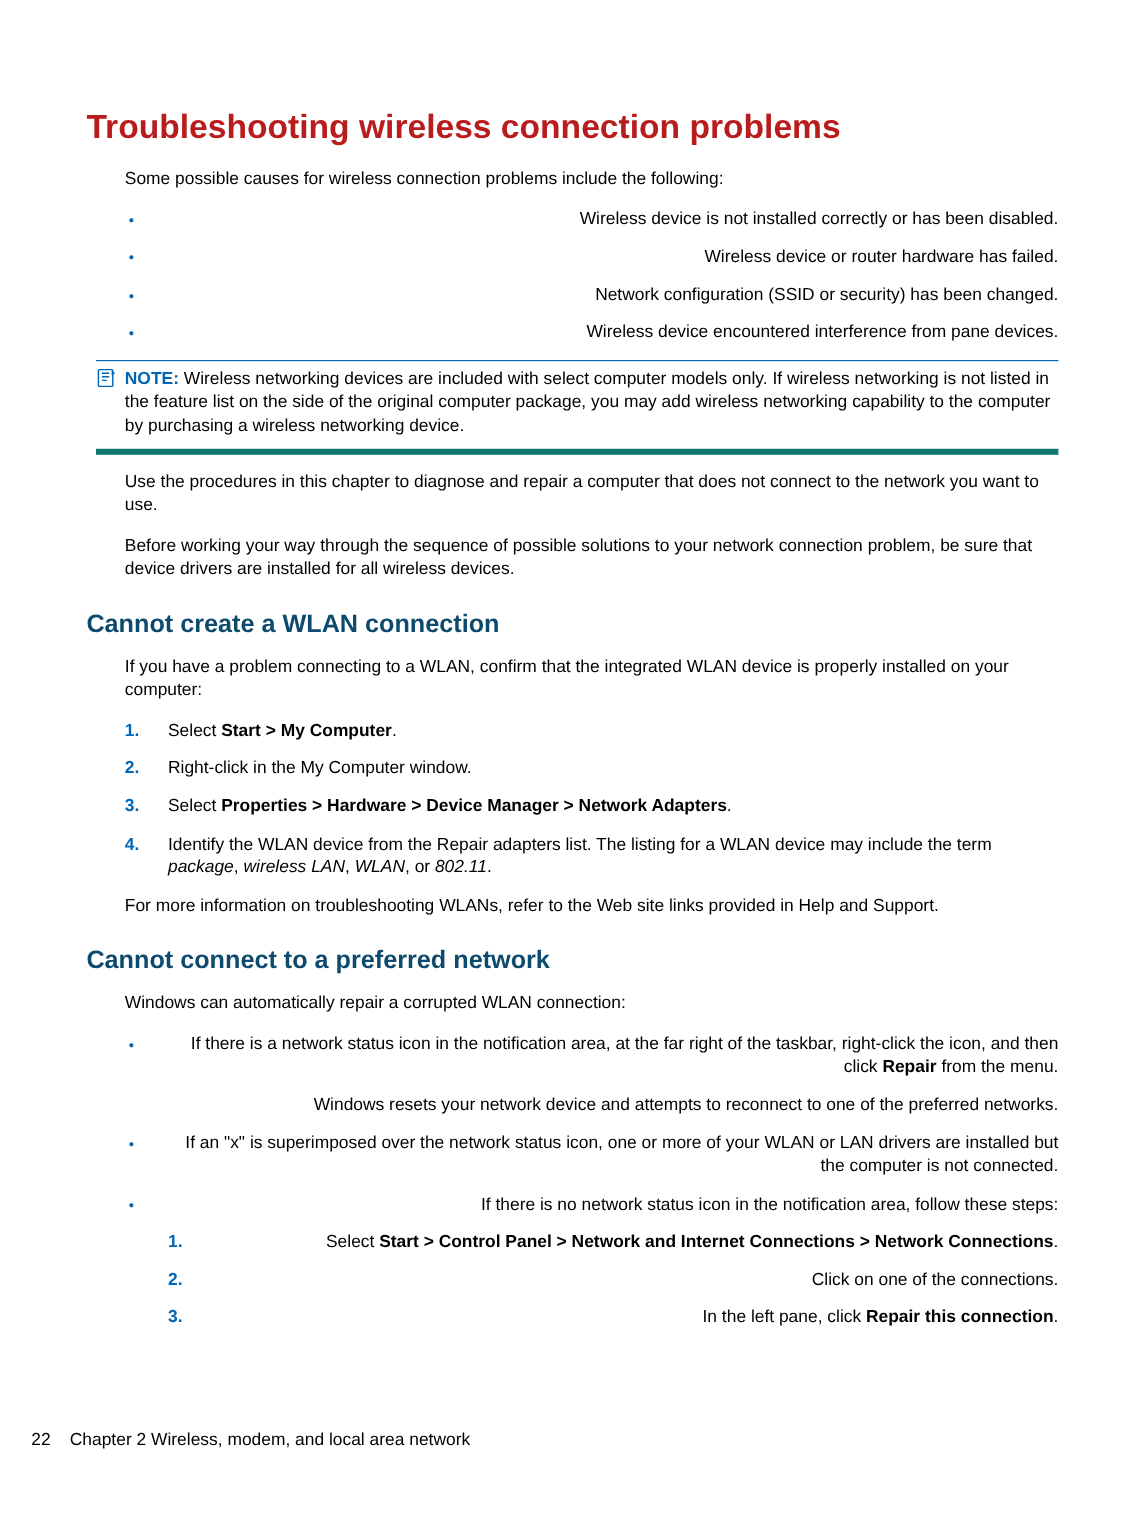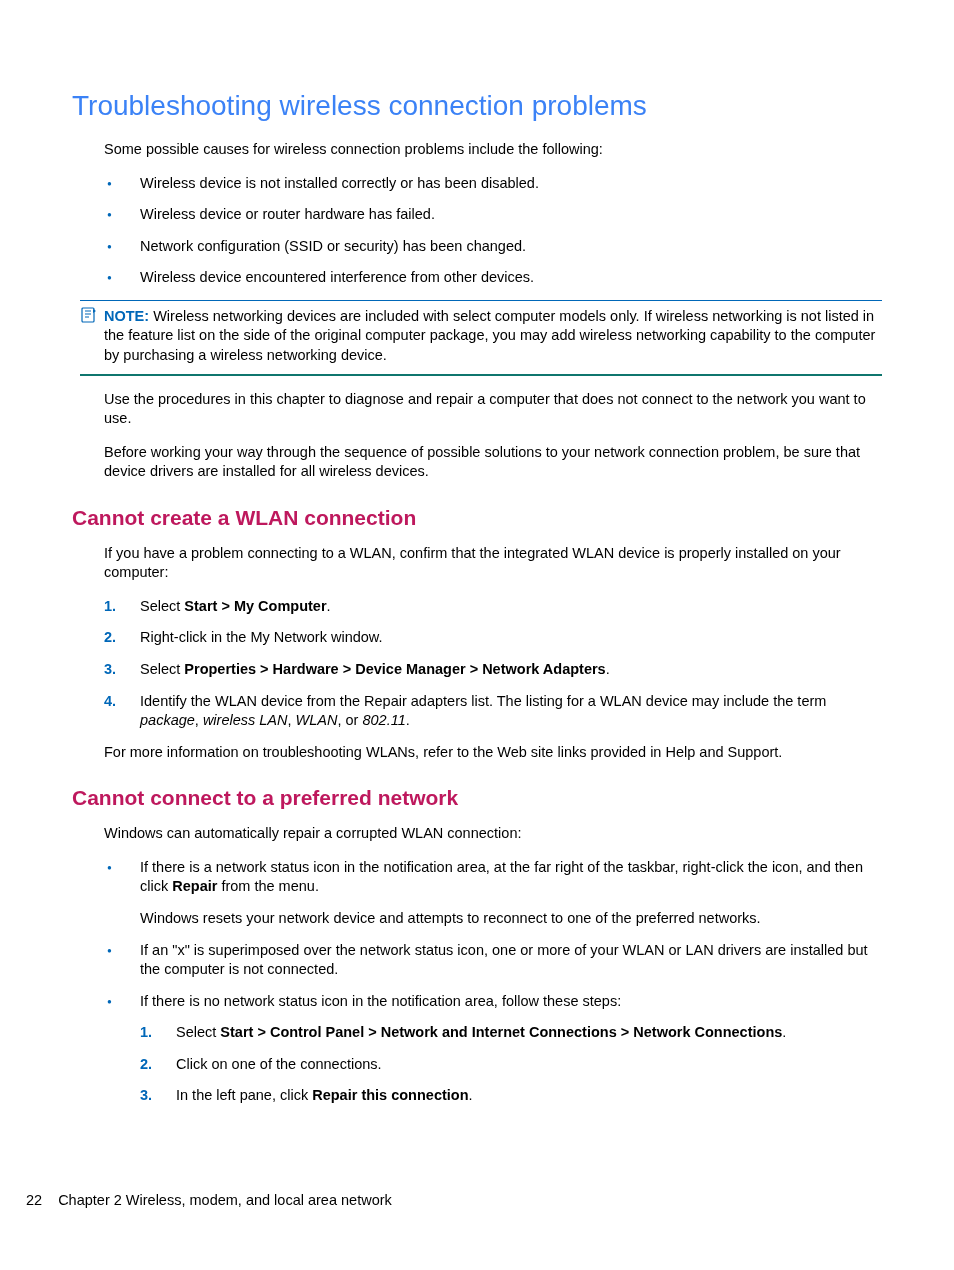--- a/index.html
+++ b/index.html
@@ -9,43 +9,44 @@
     margin: 0;
     padding: 0;
     box-sizing: border-box;
     position: relative;
     color: #000;
   }
   .page {
     padding: 90px 72px 0 72px;
   }
   .h1 {
-    color: #3b82f6;
+    color: #b91c1c;
     font-size: 28px;
-    font-weight: normal;
+    font-weight: bold;
     margin: 0 0 18px 0;
   }
   .h2 {
-    color: #be185d;
+    color: #0c4a6e;
     font-size: 21px;
     font-weight: bold;
     margin: 24px 0 14px 0;
   }
   .body-block {
     margin-left: 32px;
     font-size: 14.5px;
     line-height: 1.35;
   }
   .body-block p {
     margin: 0 0 14px 0;
   }
   ul.bullets {
     list-style: none;
     padding: 0;
     margin: 0 0 10px 0;
+    text-align: right;
   }
   ul.bullets > li {
     position: relative;
     padding-left: 36px;
     margin-bottom: 12px;
   }
   ul.bullets > li::before {
     content: "●";
     color: #0067b8;
     font-size: 8px;
@@ -72,21 +73,21 @@
     position: absolute;
     left: 0;
     top: 0;
     font-size: 14.5px;
   }
   ol.nums.nested > li::before {
     color: #0067b8;
   }
   .note-box {
     border-top: 1px solid #0067b8;
-    border-bottom: 2px solid #0f766e;
+    border-bottom: 5px solid #0f766e;
     padding: 6px 0 8px 0;
     margin: 6px 0 14px -24px;
     position: relative;
   }
   .note-icon {
     position: absolute;
     left: 0;
     top: 6px;
     width: 18px;
     height: 16px;
@@ -125,21 +126,21 @@
 <div class="page">
   <div class="h1">Troubleshooting wireless connection problems</div>
 
   <div class="body-block">
     <p>Some possible causes for wireless connection problems include the following:</p>
 
     <ul class="bullets">
       <li>Wireless device is not installed correctly or has been disabled.</li>
       <li>Wireless device or router hardware has failed.</li>
       <li>Network configuration (SSID or security) has been changed.</li>
-      <li>Wireless device encountered interference from other devices.</li>
+      <li>Wireless device encountered interference from pane devices.</li>
     </ul>
 
     <div class="note-box">
       <svg class="note-icon" viewBox="0 0 18 16">
         <rect x="2" y="1" width="12" height="14" rx="1" fill="none" stroke="#0067b8" stroke-width="1.2"></rect>
         <path d="M5 4 h6 M5 7 h6 M5 10 h4" stroke="#0067b8" stroke-width="1.2" fill="none"></path>
         <path d="M13 2 l3 2 -3 2 z" fill="#0067b8"></path>
       </svg>
       <div class="note-body">
         <span class="note-label">NOTE:</span>
@@ -153,21 +154,21 @@
 
   <div class="h2">Cannot create a WLAN connection</div>
 
   <div class="body-block">
     <p>If you have a problem connecting to a WLAN, confirm that the integrated WLAN device is properly installed on your computer:</p>
 
     <ol class="nums">
       <li>
         <span>Select </span><span class="bold">Start &gt; My Computer</span><span>.</span>
       </li>
-      <li>Right-click in the My Network window.</li>
+      <li>Right-click in the My Computer window.</li>
       <li>
         <span>Select </span><span class="bold">Properties &gt; Hardware &gt; Device Manager &gt; Network Adapters</span><span>.</span>
       </li>
       <li>
         <span>Identify the WLAN device from the Repair adapters list. The listing for a WLAN device may include the term </span><span class="italic">package</span><span>, </span><span class="italic">wireless LAN</span><span>, </span><span class="italic">WLAN</span><span>, or </span><span class="italic">802.11</span><span>.</span>
       </li>
     </ol>
 
     <p>For more information on troubleshooting WLANs, refer to the Web site links provided in Help and Support.</p>
   </div>

